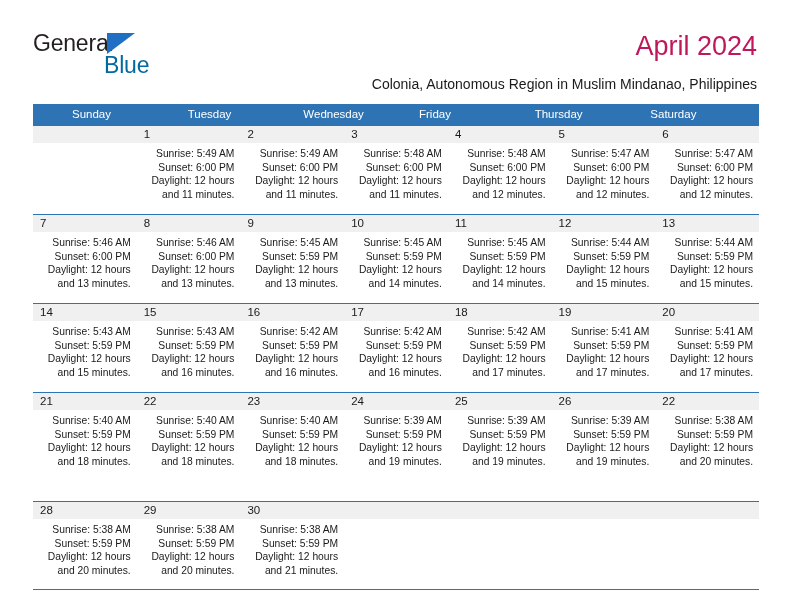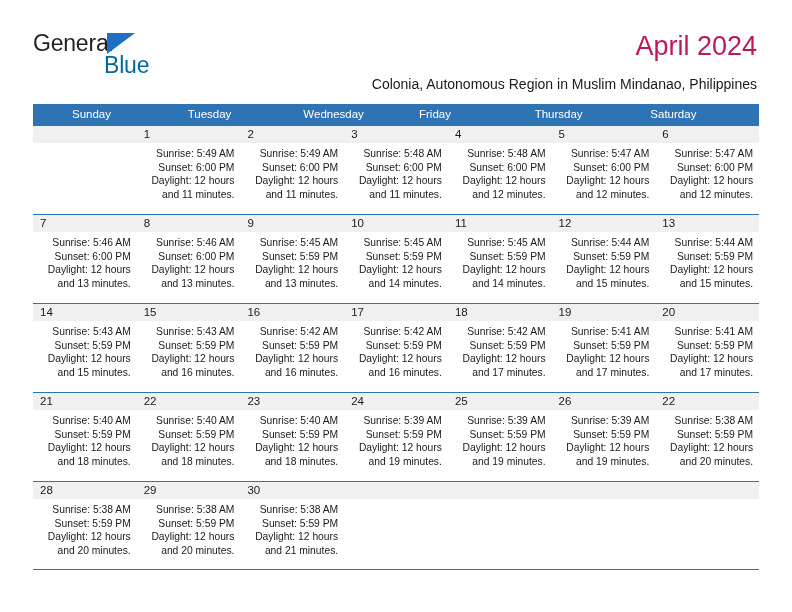--- a/index.html
+++ b/index.html
@@ -109,20 +109,21 @@
   }
 
   .week {
     display: flex;
     border-top: 1.4px solid #2e74b5;
     height: 89px;
     box-sizing: border-box;
   }
   .week.last {
     border-bottom: 1.4px solid #2e74b5;
+    margin-top: 20px;
   }
   .cell {
     flex: 1 1 0;
     position: relative;
     box-sizing: border-box;
     min-width: 0;
   }
   .daynum-band {
     height: 17px;
     background: #f0f0f0;

